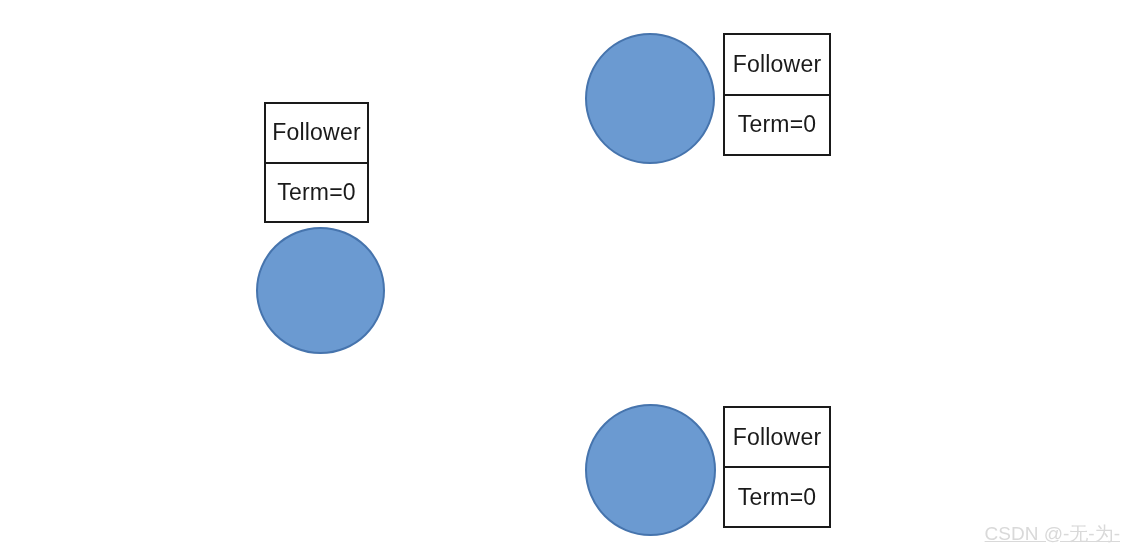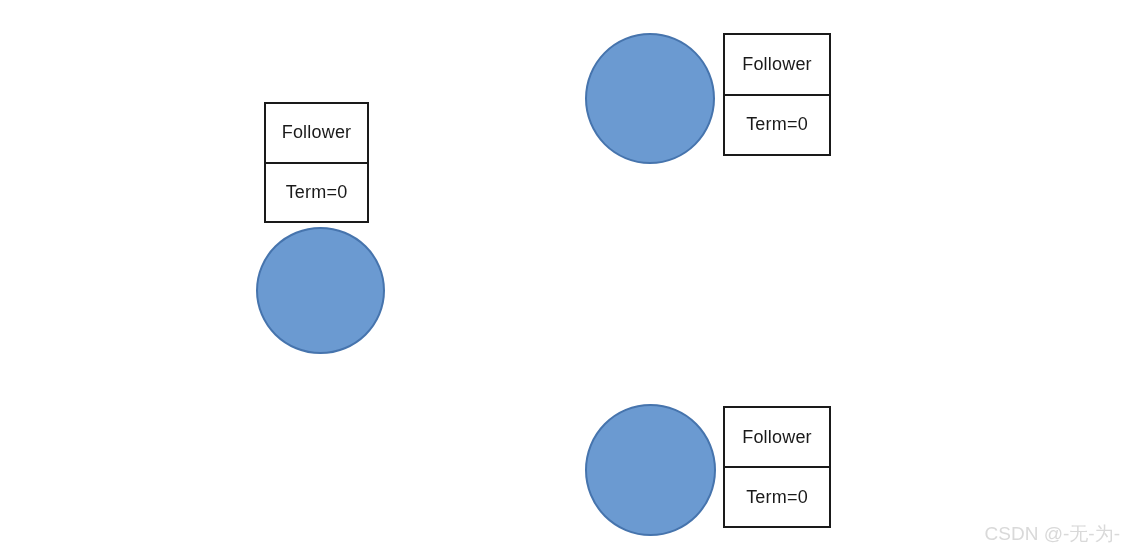--- a/index.html
+++ b/index.html
@@ -23,41 +23,42 @@
     flex-direction: column;
     border: 2px solid var(--box-border, #1a1a1a);
     background: #ffffff;
     box-sizing: border-box;
   }
   .label-cell {
     flex: 1 1 0;
     display: flex;
     align-items: center;
     justify-content: center;
-    font-size: 18px;
+    font-size: 23px;
     color: #1a1a1a;
     letter-spacing: 0.2px;
   }
   .label-cell.role {
     border-bottom: 2px solid var(--box-border, #1a1a1a);
   }
   .node-circle {
     position: absolute;
     border-radius: 50%;
     background: var(--node-fill, #6b9ad1);
     border: 2px solid var(--node-border, #4674ad);
     box-sizing: border-box;
   }
   .watermark {
     position: absolute;
     right: 2px;
     bottom: 9px;
     font-size: 19px;
     color: #d9d9d9;
     white-space: nowrap;
+    text-decoration: underline;
   }
 </style>
 </head>
 <body>
 
 <div class="canvas">
 
   <div>
     <div class="label-box" style="left:264px; top:102px; width:105px; height:121px;">
       <div class="label-cell role">Follower</div>

